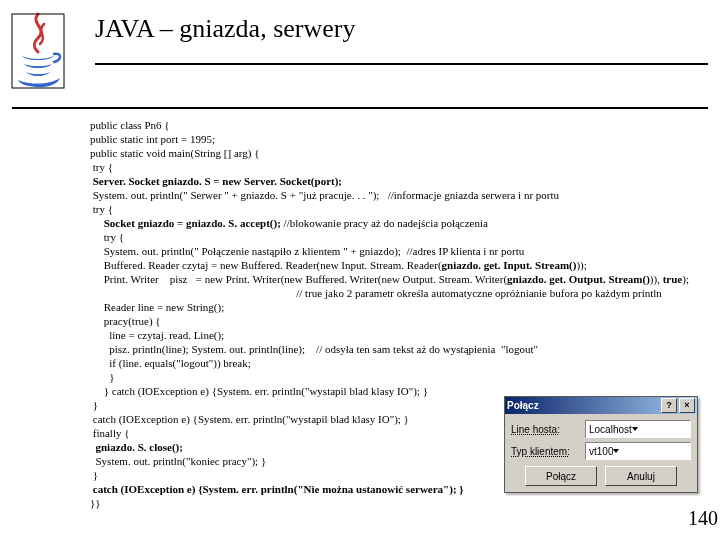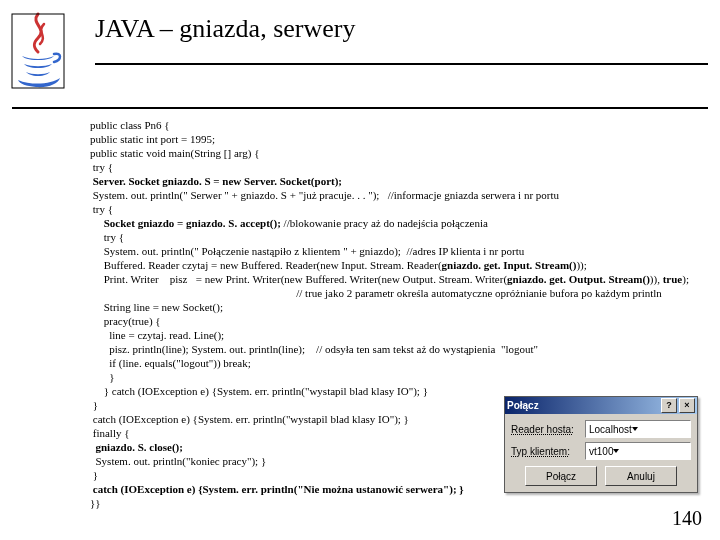--- a/index.html
+++ b/index.html
@@ -3,21 +3,21 @@
 <meta charset="utf-8">
 <style>
   body{margin:0;background:#fff;font-family:"Times New Roman",serif;color:#000;width:720px;height:540px;overflow:hidden;position:relative}
   .logo{position:absolute;left:8px;top:10px;width:60px;height:80px}
   .logo svg{width:100%;height:100%}
   .header{margin-left:95px;margin-top:14px}
   .title{font-size:26px;margin-bottom:19px}
   .hr1{border:none;border-top:2px solid #000;margin:0 12px 0 95px}
   .hr2{border:none;border-top:2px solid #000;margin:42px 12px 0 12px}
   .code{position:absolute;left:90px;top:118px;font-family:"Times New Roman",serif;font-size:11px;line-height:14px;white-space:pre}
-  .pagen{position:absolute;right:18px;bottom:10px;font-size:20px}
+  .pagen{position:absolute;right:2px;bottom:10px;font-size:20px}
   .dlg{position:absolute;right:22px;top:396px;width:192px;border:1px solid #5a5a5a;background:#d4d0c8;font-family:Tahoma,sans-serif;font-size:10px;color:#000;box-shadow:2px 2px 2px rgba(0,0,0,.3)}
   .tbar{height:17px;background:linear-gradient(to right,#0a246a,#a6caf0);color:#fff;display:flex;align-items:center;padding:0 2px;font-weight:bold}
   .tbtn{margin-left:auto;width:14px;height:13px;background:#d4d0c8;border:1px solid #fff;border-right-color:#404040;border-bottom-color:#404040;color:#000;display:flex;align-items:center;justify-content:center;font-family:Arial;font-size:9px;line-height:1}
   .body2{padding:6px}
   .row{display:flex;align-items:center;margin-bottom:4px}
   .lbl{width:74px}
   .fld{flex:1;height:16px;border:1px solid #808080;border-right-color:#fff;border-bottom-color:#fff;background:#fff;padding:0 3px;display:flex;align-items:center;justify-content:flex-start}
   .car{width:0;height:0;border-left:3px solid transparent;border-right:3px solid transparent;border-top:4px solid #000}
   .bbar{display:flex;justify-content:center;gap:8px;margin-top:6px}
   .btn{width:70px;height:18px;border:1px solid #fff;border-right-color:#404040;border-bottom-color:#404040;background:#d4d0c8;display:flex;align-items:center;justify-content:center}
@@ -51,21 +51,21 @@
 <span> try {</span>
 <b> Server. Socket gniazdo. S = new Server. Socket(port);</b>
 <span> System. out. println(" Serwer " + gniazdo. S + "już pracuje. . . ");   //informacje gniazda serwera i nr portu</span>
 <span> try {</span>
 <b>     Socket gniazdo = gniazdo. S. accept();</b><span> //blokowanie pracy aż do nadejścia połączenia</span>
 <span>     try {</span>
 <span>     System. out. println(" Połączenie nastąpiło z klientem " + gniazdo);  //adres IP klienta i nr portu</span>
 <span>     Buffered. Reader czytaj = new Buffered. Reader(new Input. Stream. Reader(</span><b>gniazdo. get. Input. Stream()</b><span>));</span>
 <span>     Print. Writer    pisz   = new Print. Writer(new Buffered. Writer(new Output. Stream. Writer(</span><b>gniazdo. get. Output. Stream()</b><span>)), </span><b>true</b><span>);</span>
 <span>                                                                           // true jako 2 parametr określa automatyczne opróżnianie bufora po każdym println</span>
-<span>     String line = new Socket();</span>
+<span>     Reader line = new String();</span>
 <span>     pracy(true) {</span>
 <span>       line = czytaj. read. Line();</span>
 <span>       pisz. println(line); System. out. println(line);    // odsyła ten sam tekst aż do wystąpienia  "logout"</span>
 <span>       if (line. equals("logout")) break;</span>
 <span>       }</span>
 <span>     } catch (IOException e) {System. err. println("wystapil blad klasy IO"); }</span>
 <span> }</span>
 <span> catch (IOException e) {System. err. println("wystapil blad klasy IO"); }</span>
 <span> finally {</span>
 <b>  gniazdo. S. close();</b>
@@ -75,21 +75,21 @@
 <span>}}</span></div>
 
 <div class="dlg">
   <div class="tbar">
     <span>Połącz</span>
     <div class="tbtn">?</div>
     <div class="tbtn" style="margin-left:2px">×</div>
   </div>
   <div class="body2">
     <div class="row">
-      <div class="lbl"><u class="dot">Reader hosta:</u></div>
+      <div class="lbl"><u class="dot">Line hosta:</u></div>
       <div class="fld">
           <span>Localhost</span>
           <span class="car"></span>
         </div>
     </div>
     <div class="row">
       <div class="lbl"><u class="dot">Typ klientem:</u></div>
       <div class="fld">
           <span>vt100</span>
           <span class="car"></span>

